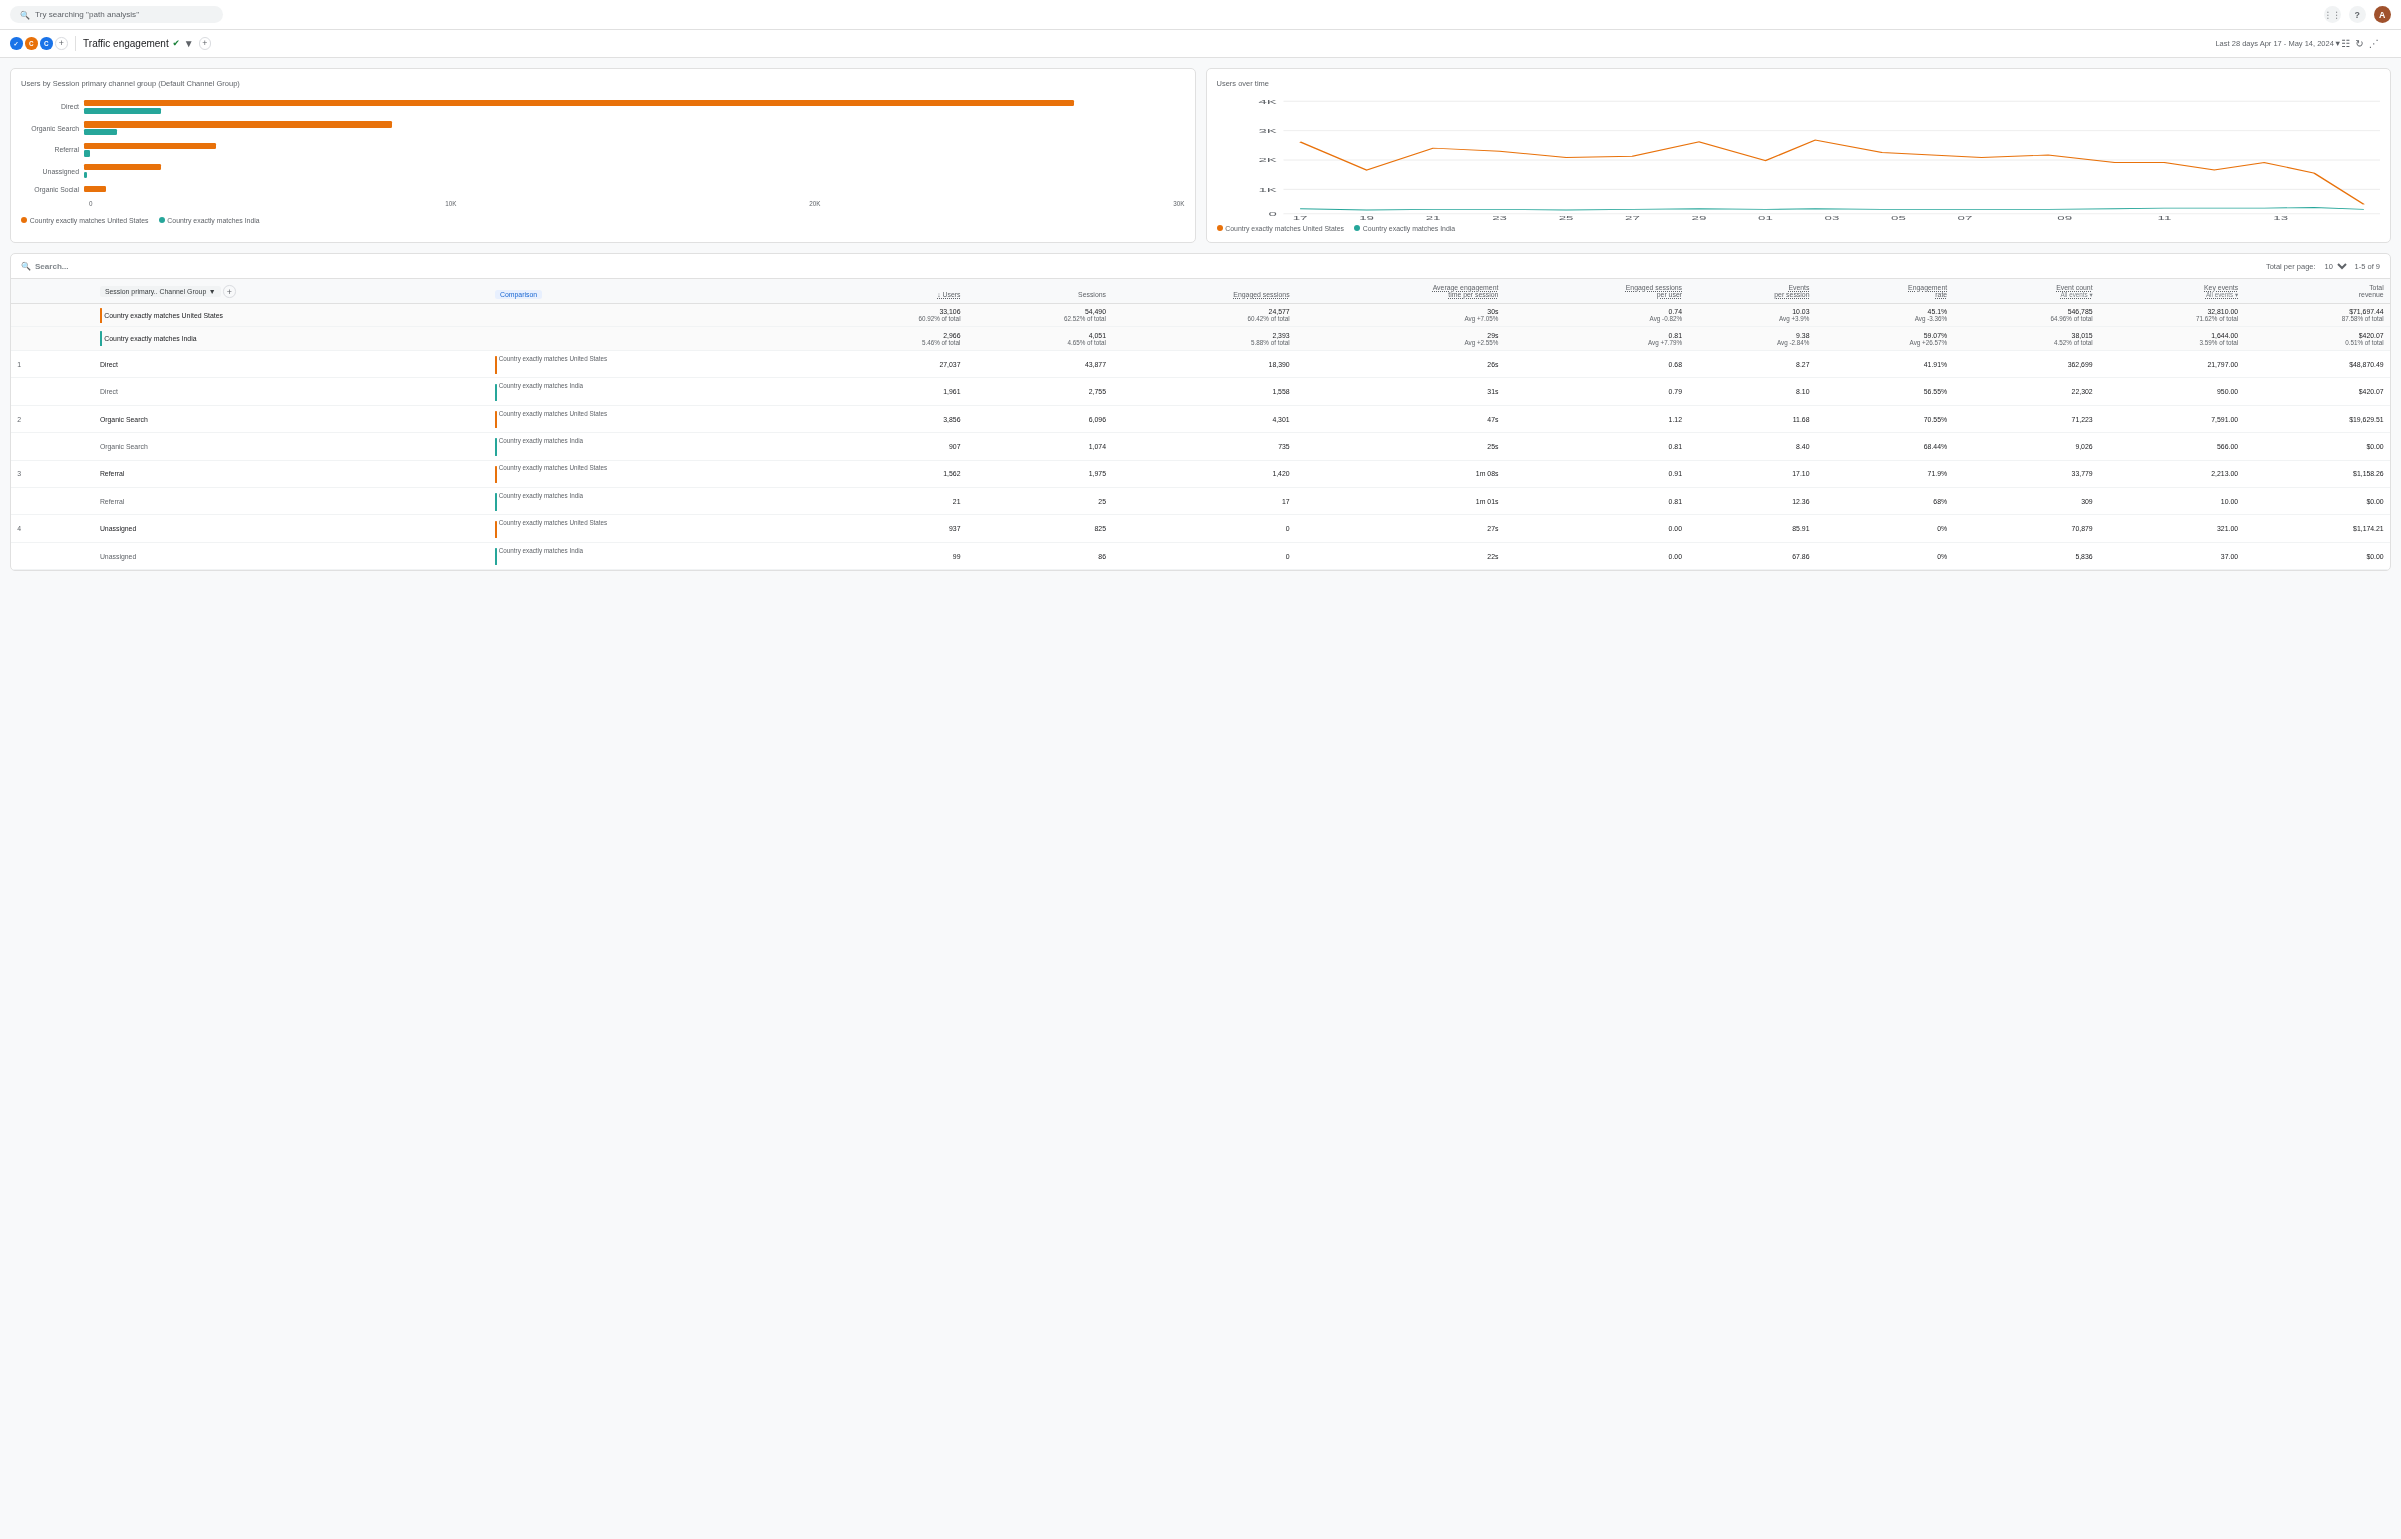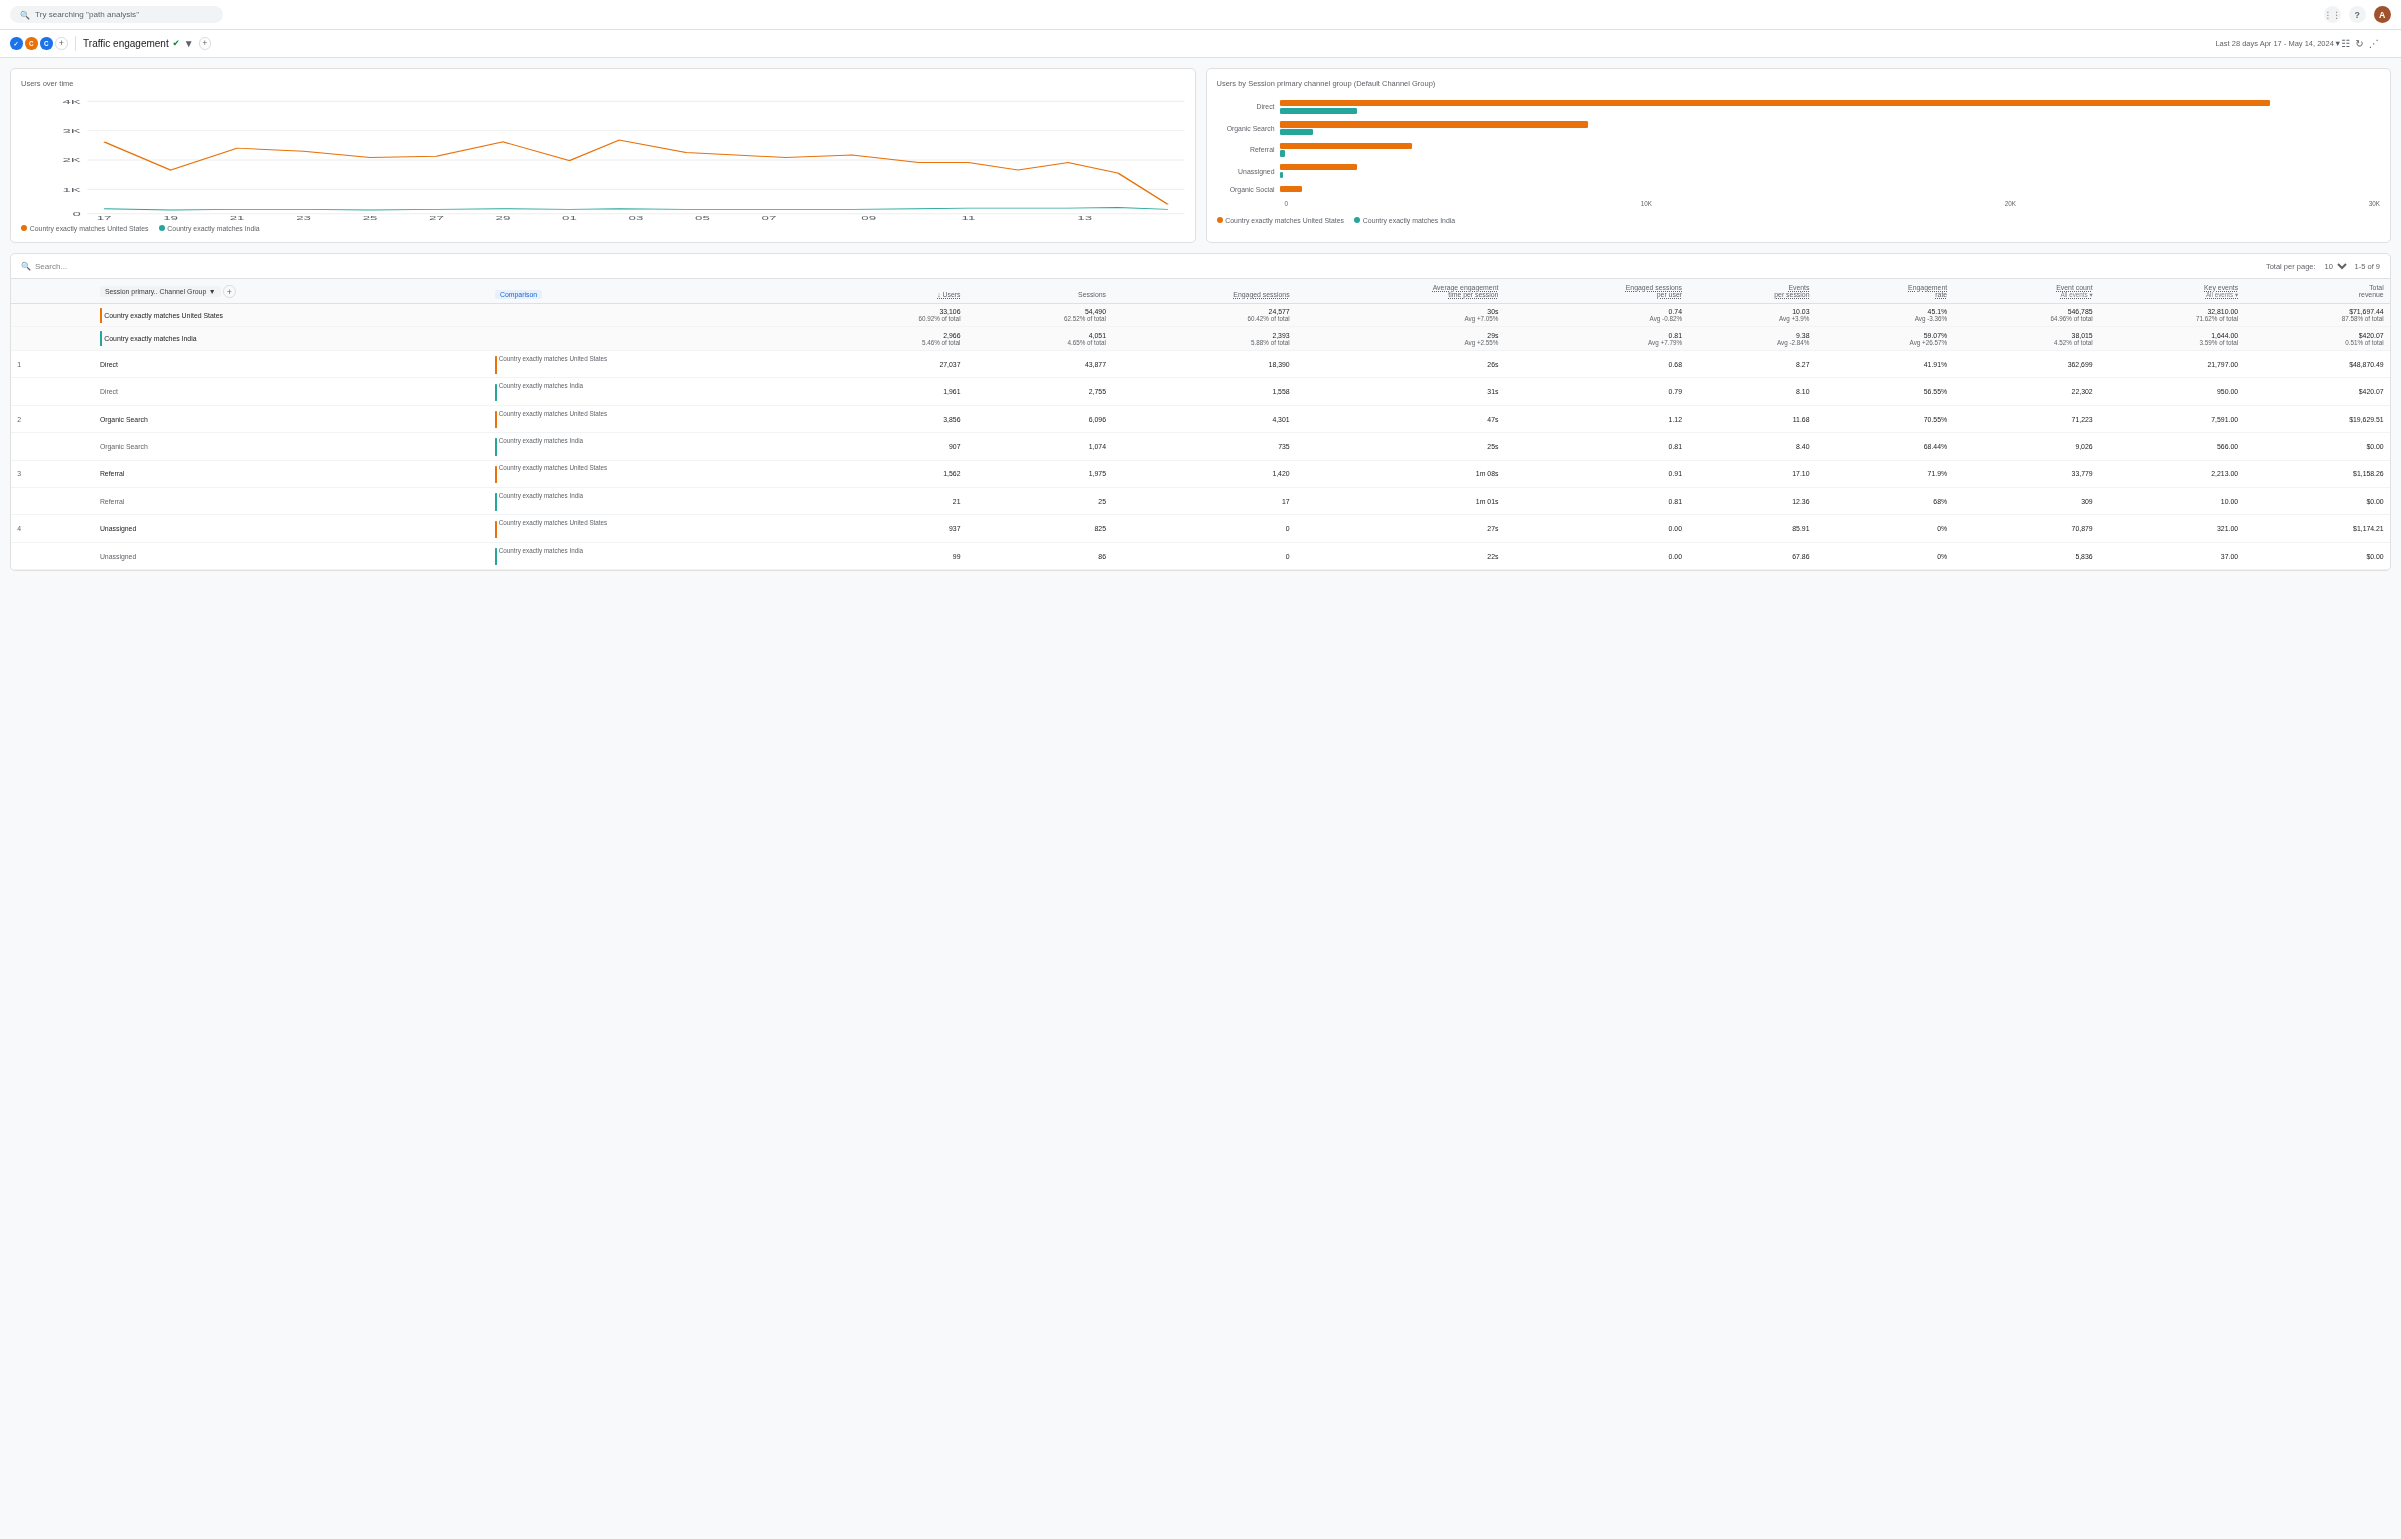--- a/index.html
+++ b/index.html
@@ -201,20 +201,76 @@
       <span style="cursor:pointer; font-size:10px;">⠀</span>
     </div>
   </div>
 </div>
 
 <div class="main">
 
   <div class="charts-row">
 
     <div class="chart-card">
+      <div class="chart-title">Users by Session primary channel group (Default Channel Group)</div>
+      <div class="bar-chart-area">
+
+        <div class="bar-row">
+          <div class="bar-label">Direct</div>
+          <div class="bar-group">
+            <div class="bar" style="width: 90%; background:#e8710a;"></div>
+            <div class="bar" style="width: 7%; background:#26a69a;"></div>
+          </div>
+        </div>
+
+        <div class="bar-row">
+          <div class="bar-label">Organic Search</div>
+          <div class="bar-group">
+            <div class="bar" style="width: 28%; background:#e8710a;"></div>
+            <div class="bar" style="width: 3%; background:#26a69a;"></div>
+          </div>
+        </div>
+
+        <div class="bar-row">
+          <div class="bar-label">Referral</div>
+          <div class="bar-group">
+            <div class="bar" style="width: 12%; background:#e8710a;"></div>
+            <div class="bar" style="width: 0.5%; background:#26a69a;"></div>
+          </div>
+        </div>
+
+        <div class="bar-row">
+          <div class="bar-label">Unassigned</div>
+          <div class="bar-group">
+            <div class="bar" style="width: 7%; background:#e8710a;"></div>
+            <div class="bar" style="width: 0.3%; background:#26a69a;"></div>
+          </div>
+        </div>
+
+        <div class="bar-row">
+          <div class="bar-label">Organic Social</div>
+          <div class="bar-group">
+            <div class="bar" style="width: 2%; background:#e8710a; height:6.3px;"></div>
+          </div>
+        </div>
+
+        <div style="display:flex; padding-left:68px; justify-content:space-between; font-size:6.3px; color:#5f6368; margin-top:2.5px;">
+          <span>0</span>
+            <span>10K</span>
+            <span>20K</span>
+            <span>30K</span>
+        </div>
+      </div>
+      <div class="chart-legend">
+        <span><span class="legend-dot" style="background:#e8710a;"></span><span>Country exactly matches United States</span></span>
+        <span><span class="legend-dot" style="background:#26a69a;"></span><span>Country exactly matches India</span></span>
+      </div>
+    </div>
+
+    <div class="chart-card">
       <div class="chart-title">Users over time</div>
       <div class="line-chart-area">
         <svg class="svg-chart" viewBox="0 0 700 200" preserveAspectRatio="none" style="font-size:12px">
 
           <line x1="40" y1="10" x2="700" y2="10" stroke="#e0e0e0" stroke-width="0.5"></line>
           <line x1="40" y1="57" x2="700" y2="57" stroke="#e0e0e0" stroke-width="0.5"></line>
           <line x1="40" y1="104" x2="700" y2="104" stroke="#e0e0e0" stroke-width="0.5"></line>
           <line x1="40" y1="151" x2="700" y2="151" stroke="#e0e0e0" stroke-width="0.5"></line>
           <line x1="40" y1="190" x2="700" y2="190" stroke="#e0e0e0" stroke-width="0.5"></line>
 
@@ -244,85 +300,29 @@
           <text x="510" y="200" text-anchor="middle" font-size="8" fill="#5f6368">09</text>
           <text x="570" y="200" text-anchor="middle" font-size="8" fill="#5f6368">11</text>
           <text x="640" y="200" text-anchor="middle" font-size="8" fill="#5f6368">13</text>
         </svg>
       </div>
       <div class="chart-legend">
         <span><span class="legend-dot" style="background:#e8710a;"></span><span>Country exactly matches United States</span></span>
         <span><span class="legend-dot" style="background:#26a69a;"></span><span>Country exactly matches India</span></span>
       </div>
     </div>
-
-    <div class="chart-card">
-      <div class="chart-title">Users by Session primary channel group (Default Channel Group)</div>
-      <div class="bar-chart-area">
-
-        <div class="bar-row">
-          <div class="bar-label">Direct</div>
-          <div class="bar-group">
-            <div class="bar" style="width: 90%; background:#e8710a;"></div>
-            <div class="bar" style="width: 7%; background:#26a69a;"></div>
-          </div>
-        </div>
-
-        <div class="bar-row">
-          <div class="bar-label">Organic Search</div>
-          <div class="bar-group">
-            <div class="bar" style="width: 28%; background:#e8710a;"></div>
-            <div class="bar" style="width: 3%; background:#26a69a;"></div>
-          </div>
-        </div>
-
-        <div class="bar-row">
-          <div class="bar-label">Referral</div>
-          <div class="bar-group">
-            <div class="bar" style="width: 12%; background:#e8710a;"></div>
-            <div class="bar" style="width: 0.5%; background:#26a69a;"></div>
-          </div>
-        </div>
-
-        <div class="bar-row">
-          <div class="bar-label">Unassigned</div>
-          <div class="bar-group">
-            <div class="bar" style="width: 7%; background:#e8710a;"></div>
-            <div class="bar" style="width: 0.3%; background:#26a69a;"></div>
-          </div>
-        </div>
-
-        <div class="bar-row">
-          <div class="bar-label">Organic Social</div>
-          <div class="bar-group">
-            <div class="bar" style="width: 2%; background:#e8710a; height:6.3px;"></div>
-          </div>
-        </div>
-
-        <div style="display:flex; padding-left:68px; justify-content:space-between; font-size:6.3px; color:#5f6368; margin-top:2.5px;">
-          <span>0</span>
-            <span>10K</span>
-            <span>20K</span>
-            <span>30K</span>
-        </div>
-      </div>
-      <div class="chart-legend">
-        <span><span class="legend-dot" style="background:#e8710a;"></span><span>Country exactly matches United States</span></span>
-        <span><span class="legend-dot" style="background:#26a69a;"></span><span>Country exactly matches India</span></span>
-      </div>
-    </div>
   </div>
 
   <div class="table-card">
 
     <div class="table-controls">
       <div style="display:flex; align-items:center; gap:7.5px;">
         <div class="search-input">
           <span>🔍</span>
-          <span style="color:#80868b;">Search...</span>
+          <span style="color:#80868b;font-weight:bold;">Search...</span>
         </div>
       </div>
       <div class="pagination">
         <span>Total per page:</span>
         <select class="rows-select">
           <option>10</option>
           <option>25</option>
           <option>50</option>
         </select>
         <span>1-5 of 9</span>

